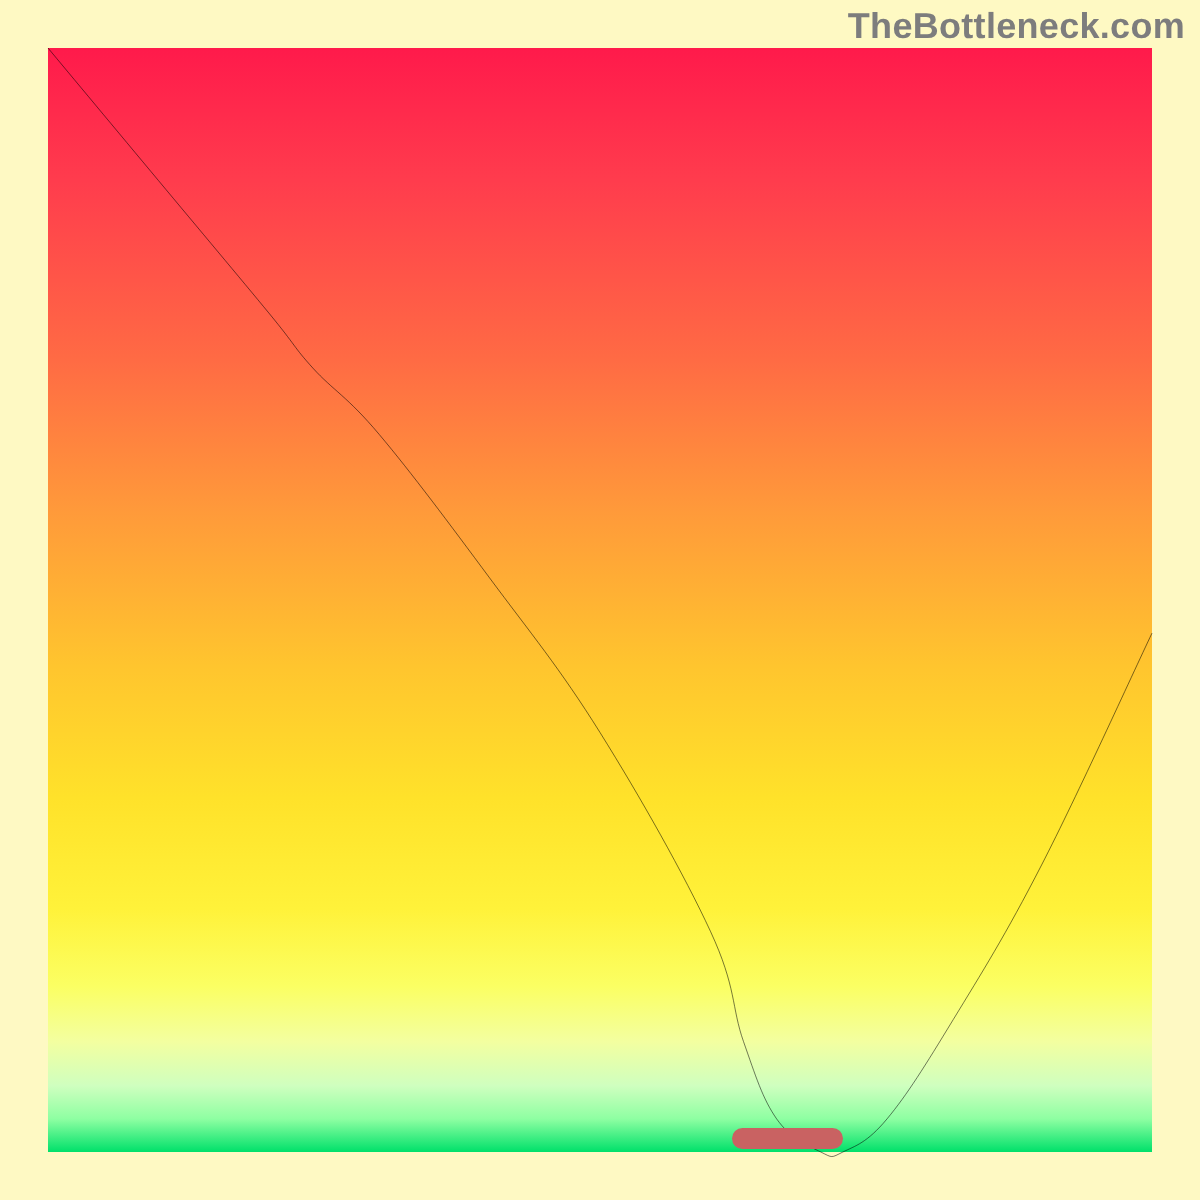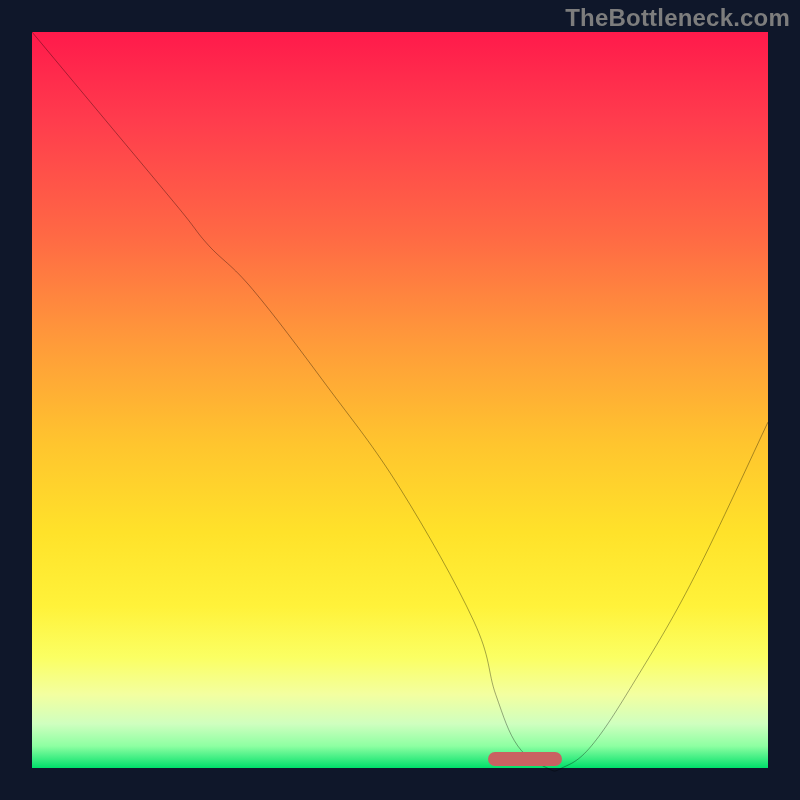--- a/index.html
+++ b/index.html
@@ -7,21 +7,21 @@
     padding: 0;
     width: 800px;
     height: 800px;
     background: #000;
     overflow: hidden;
   }
   .chart-wrap {
     position: relative;
     width: 800px;
     height: 800px;
-    background: #0f172a;
+    background: #fef9c3;
   }
   .plot-area {
     position: absolute;
     left: 32px;
     top: 32px;
     width: 736px;
     height: 736px;
     background: linear-gradient(
       to bottom,
       #ff1a4b 0%,

